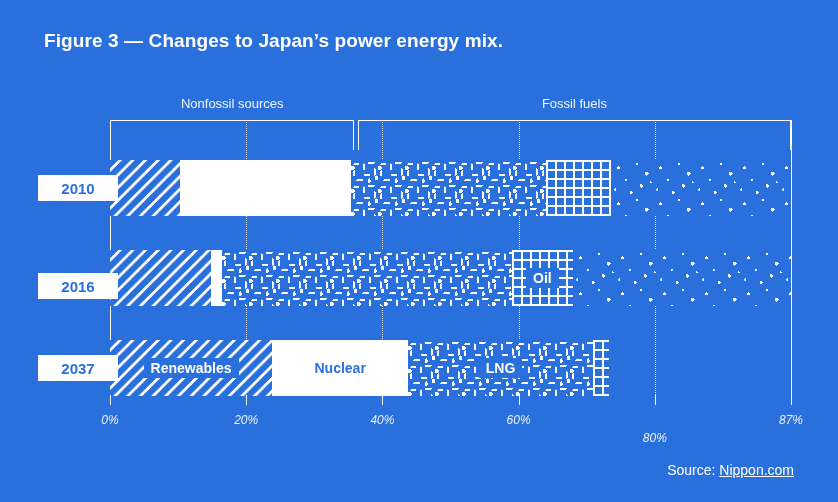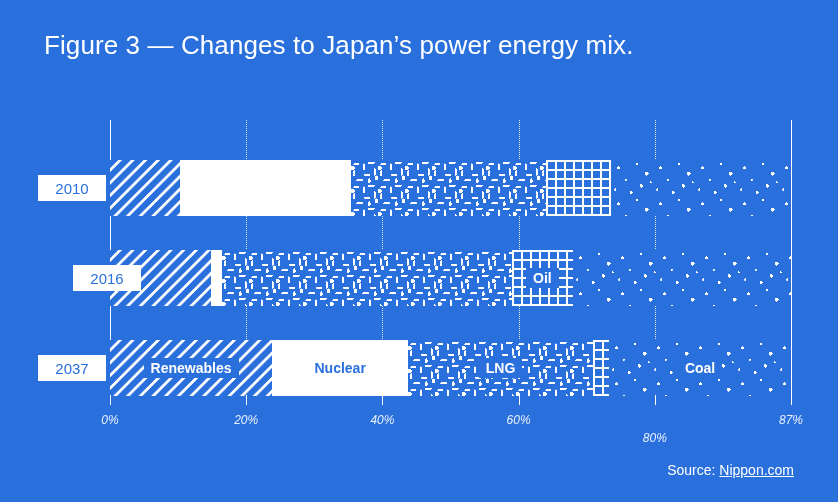--- a/index.html
+++ b/index.html
@@ -7,21 +7,21 @@
     width:838px;height:502px;
     background:#2a70dd;
     font-family:"Liberation Sans", sans-serif;
     overflow:hidden;
     position:relative;
     color:#ffffff;
   }
 
   .title{
     position:absolute;left:44px;top:30px;
-    font-size:26px;font-weight:normal;letter-spacing:.1px;
+    font-size:19px;font-weight:bold;letter-spacing:.1px;
     color:#ffffff;white-space:nowrap;
   }
 
   
   .plot{
     position:absolute;
     left:110px;           
     top:95px;
     width:681px;          
     height:310px;
@@ -111,23 +111,23 @@
       radial-gradient(circle 2.3px at 72% 72%, #ffffff 70%, rgba(255,255,255,0) 72%),
       radial-gradient(circle 1.7px at 10% 82%, #ffffff 70%, rgba(255,255,255,0) 72%),
       radial-gradient(circle 2.0px at 48% 90%, #ffffff 70%, rgba(255,255,255,0) 72%),
       radial-gradient(circle 1.4px at 95% 62%, #ffffff 70%, rgba(255,255,255,0) 72%);
     background-size:42px 36px;
   }
 
   
   .year-pill{
     position:absolute;left:38px;
-    width:68px;height:26px;
+    width:80px;height:26px;
     background:#ffffff;color:#2a70dd;
-    font-size:15px;font-weight:normal;
+    font-size:15px;font-weight:bold;
     display:flex;align-items:center;justify-content:center;
   }
 
   
   .axis{position:absolute;left:110px;top:405px;width:681px;height:30px;}
   .tick{
     position:absolute;top:-10px;width:1px;height:10px;
     background:#ffffff;
   }
   .tick-label{
@@ -143,20 +143,26 @@
   }
   .source-link{text-decoration:underline;color:#ffffff;}
 </style>
 </head>
 <body>
 
 <div class="title">Figure 3 — Changes to Japan’s power energy mix.</div>
 
 <div class="plot">
 
+  <div class="group-row">
+    <div class="group-box" id="gbox0" style="left: 0%; width: 35.9%;"></div>
+    <div class="group-label" id="glab0" style="left: 0%; width: 35.9%;">Nonfossil sources</div>
+    <div class="group-box" id="gbox1" style="left: 36.4%; width: 63.6%;"></div>
+    <div class="group-label" id="glab1" style="left: 36.4%; width: 63.6%;">Fossil fuels</div>
+  </div>
 
   <div class="grid" id="gridlines">
       <div class="gridline solid" style="left: 0%;"></div>
       <div class="gridline" style="left: 20%;"></div>
       <div class="gridline" style="left: 40%;"></div>
       <div class="gridline" style="left: 60%;"></div>
       <div class="gridline" style="left: 80%;"></div>
       <div class="gridline solid" style="left: 100%;"></div>
     </div>
 
@@ -185,30 +191,27 @@
         <div class="seg p-nuclear" style="left: 23.8%; width: 20%;">
           <span class="seg-label lab-on-white">Nuclear</span>
         </div>
         <div class="seg p-renew" style="left: 0%; width: 23.8%;">
           <span class="seg-label lab-on-blue">Renewables</span>
         </div>
         <div class="seg p-lng" style="left: 43.8%; width: 27.1%;">
           <span class="seg-label lab-on-blue">LNG</span>
         </div>
         <div class="seg p-oil" style="left: 70.9%; width: 2.4%;"></div>
-        <div class="seg p-coal" style="left: 73.3%; width: 26.7%;">
-          <span class="seg-label lab-on-blue">Coal</span>
-        </div>
       </div>
     </div>
 
 </div>
 
 <div class="year-pill" style="top:175px;">2010</div>
-<div class="year-pill" style="top:265px;margin-left:35px;">2016</div>
+<div class="year-pill" style="top:273px;">2016</div>
 <div class="year-pill" style="top:355px;">2037</div>
 
 <div class="axis" id="axis">
     <div class="tick" style="left: 0%;"></div>
     <div class="tick-label" style="left: 0%;">0%</div>
     <div class="tick" style="left: 20%;"></div>
     <div class="tick-label" style="left: 20%;">20%</div>
     <div class="tick" style="left: 40%;"></div>
     <div class="tick-label" style="left: 40%;">40%</div>
     <div class="tick" style="left: 60%;"></div>

